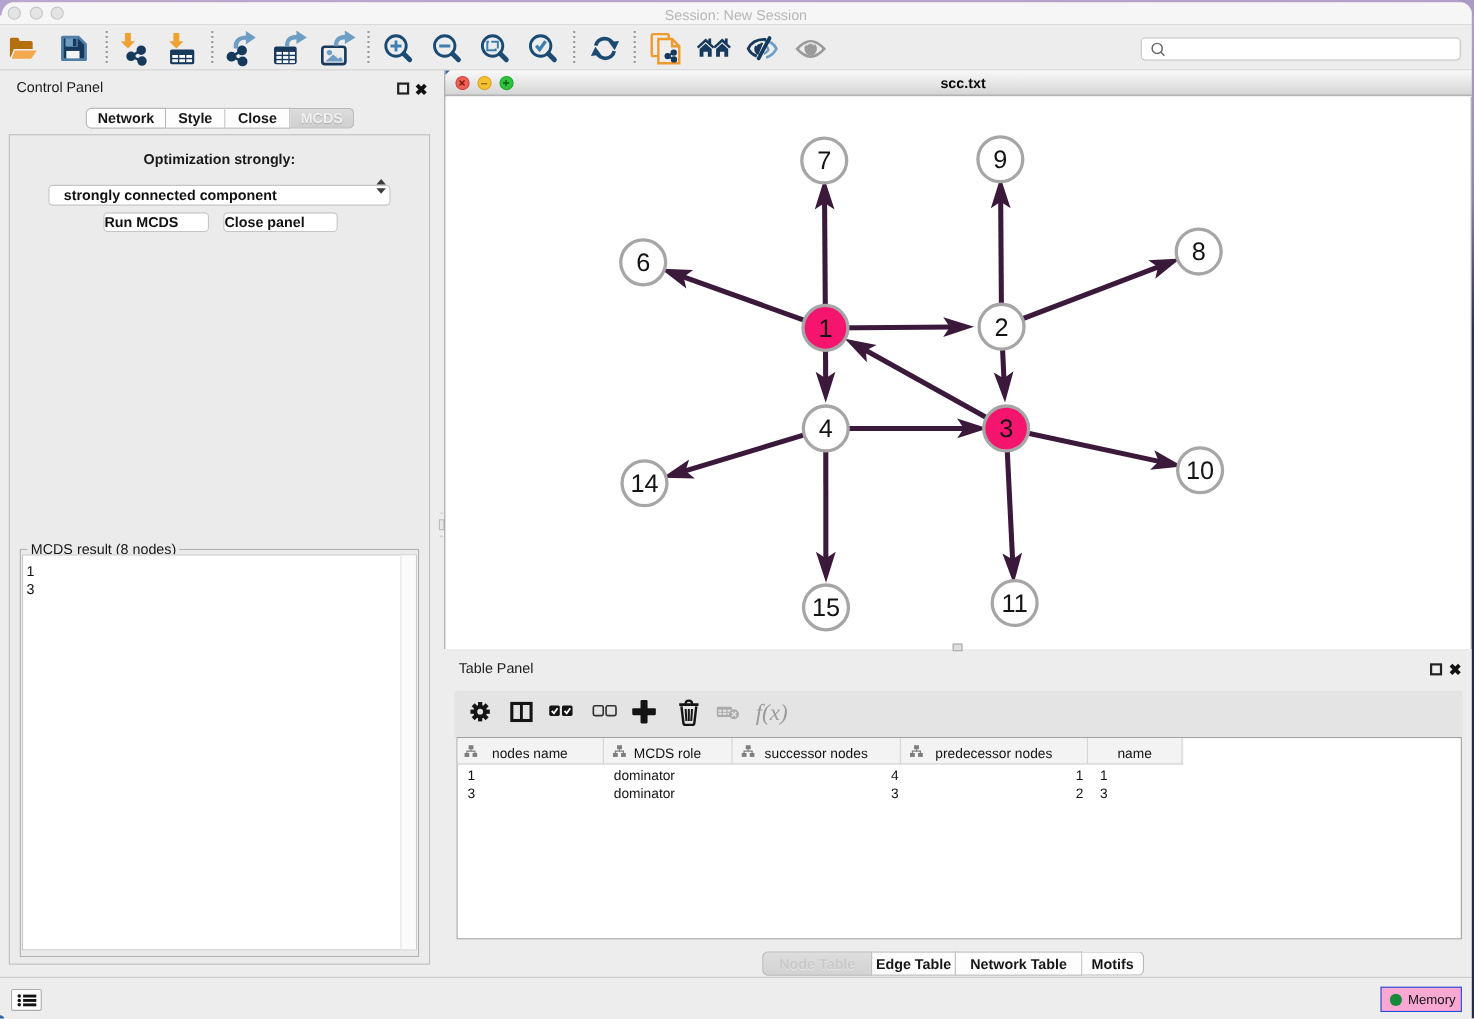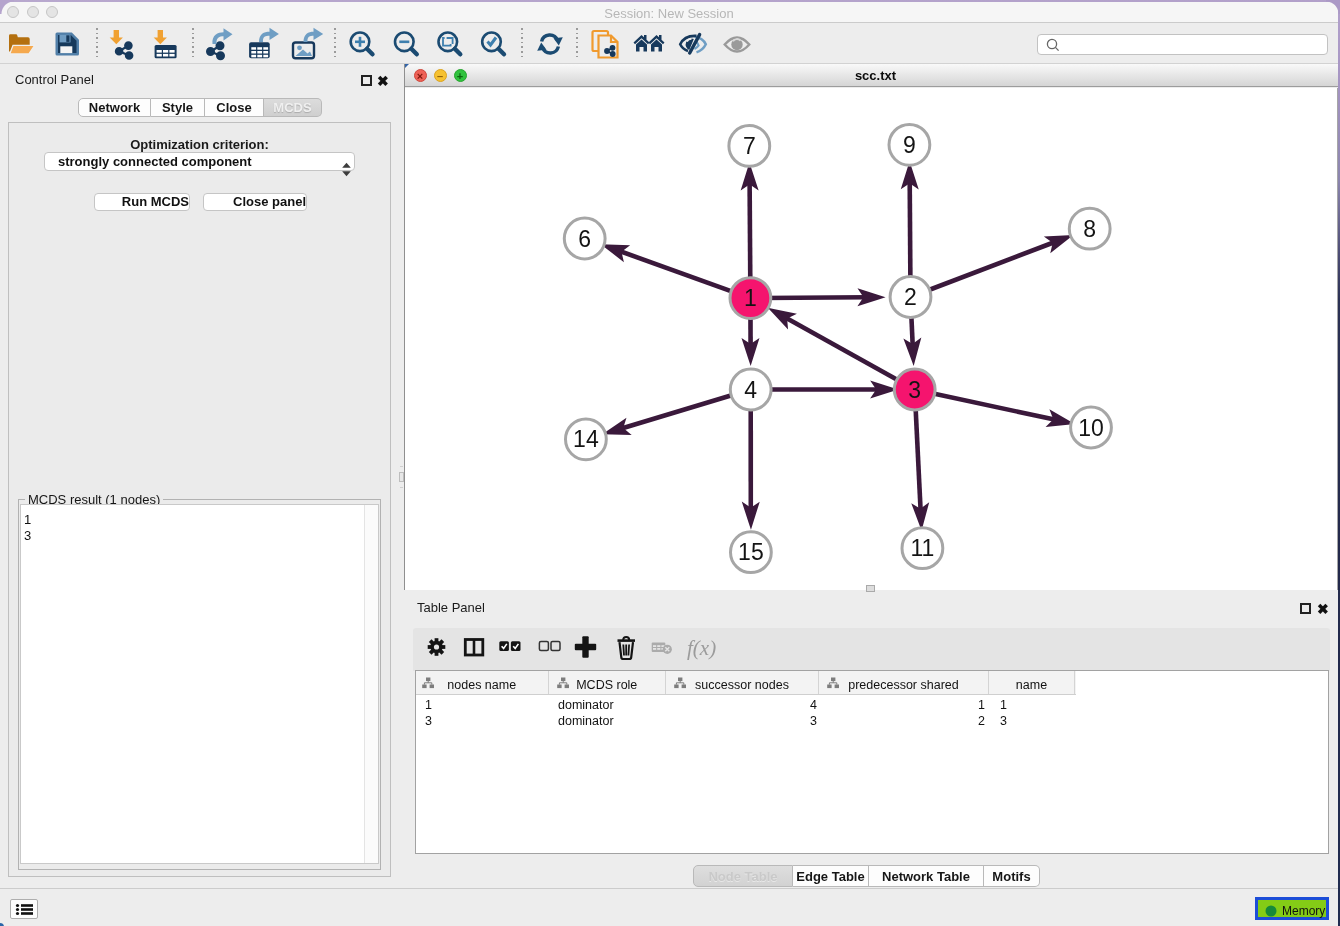--- a/index.html
+++ b/index.html
@@ -23,23 +23,23 @@
 .floatbtn{width:11px;height:11px;border:2px solid #222;background:transparent}
 .closex{font-size:14px;font-weight:bold;color:#111;line-height:12px}
 .tabbar{display:flex;font-size:13px;font-weight:bold}
 .tab{height:19px;line-height:18px;text-align:center;background:#fdfdfd;border:1px solid #b9b9b9;border-left:none;color:#161616}
 .tab.first{border-left:1px solid #b9b9b9;border-radius:5px 0 0 5px}
 .tab.last{border-radius:0 5px 5px 0}
 .tab.sel{background:linear-gradient(#dcdcdc,#cfcfcf);color:#f0f0f0;text-shadow:0 1px 1px #aaa}
 #cp-tabs{left:78px;top:98px}
 #cp-box{left:8px;top:122px;width:383px;height:755px;border:1px solid #bfbfbf;background:#ebebeb}
 #optlabel{left:0;top:137px;width:399px;text-align:center;font-size:13px;font-weight:bold;color:#1a1a1a}
-#dropdown{left:44px;top:152px;width:311px;height:19px;background:#fff;border:1px solid #c5c5c5;border-radius:4px;font-size:13px;font-weight:bold;color:#111;line-height:17px;padding-left:13px}
+#dropdown{left:44px;top:168px;width:311px;height:19px;background:#fff;border:1px solid #c5c5c5;border-radius:4px;font-size:13px;font-weight:bold;color:#111;line-height:17px;padding-left:13px}
 #dd-ch{left:341px;top:162px}
-.btn{position:absolute;height:18px;background:#fff;border:1px solid #c5c5c5;border-radius:4px;font-size:13px;font-weight:bold;color:#111;text-align:right;line-height:16px}
+.btn{position:absolute;height:18px;background:#fff;border:1px solid #c5c5c5;border-radius:4px;font-size:13px;font-weight:bold;color:#111;text-align:left;line-height:16px}
 #fieldset{left:18px;top:499px;width:363px;height:371px;border:1px solid #b2b2b2}
 #legend{left:25px;top:492px;background:#ebebeb;padding:0 3px;font-size:13px;color:#161616}
 #resultbox{left:20px;top:504px;width:359px;height:360px;background:#fff;border:1px solid #c9c9c9;font-size:13px;color:#111;line-height:16px;padding:7px 0 0 3px}
 #resultsb{left:364px;top:505px;width:14px;height:358px;background:#fbfbfb;border-left:1px solid #e4e4e4}
 
 #vsplit-h{left:399px;top:472px;width:5px;height:10px;background:#e7e7e7;border:1px solid #bdbdbd}
 .vtick{left:400px;width:3px;height:1px;background:#cfcfcf}
 
 #netwin{left:404px;top:64px;width:934px;height:526px;border-left:1px solid #8f8f8f}
 #nettitle{position:absolute;left:0;top:0;width:933px;height:23px;background:linear-gradient(#f9f9f9,#d5d5d5);border-bottom:1px solid #9c9c9c}
@@ -55,21 +55,21 @@
 #tp-header{position:absolute;left:0;top:0;width:660px;height:24px;background:#f3f3f3;border-bottom:1px solid #cfcfcf;font-size:12.5px;color:#131313}
 .hcol{position:absolute;top:0;height:23px;border-right:1px solid #d4d4d4;text-align:center;line-height:28px}
 .hicon{position:absolute;top:6px}
 .cell{position:absolute;font-size:12.5px;color:#131313}
 #tp-tabs{left:693px;top:865px}
 #tp-tabs .tab{height:22px;line-height:21px}
 #tp-tabs .sel{color:#c9c9c9;text-shadow:0 1px 0 #e8e8e8;background:linear-gradient(#dedede,#d2d2d2)}
 
 #statusbar{left:0;top:888px;width:1338px;height:38px;background:#ededed;border-top:1px solid #cccccc}
 #listbtn{left:10px;top:899px;width:28px;height:20px;background:#fdfdfd;border:1px solid #aeaeae;border-radius:2px}
-#membtn{left:1255px;top:897px;width:74px;height:23px;background:#84cc16;border:3px solid #1d4ed8;font-size:12px;color:#111}
+#membtn{left:1255px;top:897px;width:74px;height:23px;background:#f9a8d4;border:1px solid #1d4ed8;font-size:12px;color:#111}
 </style></head>
 <body>
 
 <div class="abs" id="titlebar">
   <div class="tl" style="left:7px"></div>
     <div class="tl" style="left:26.5px"></div>
     <div class="tl" style="left:46px"></div>
 </div>
 <div class="abs" id="apptitle">Session: New Session</div>
 <div class="abs" id="toolbar"></div>
@@ -220,30 +220,30 @@
 <div class="abs" id="cp-title">Control Panel</div>
 <div class="abs floatbtn" style="left:361px;top:75px"></div>
 <div class="abs closex" style="left:377px;top:75px">✖</div>
 <div class="abs tabbar" id="cp-tabs">
   <div class="tab first" style="width:73px">Network</div>
   <div class="tab" style="width:54px">Style</div>
   <div class="tab" style="width:59px">Close</div>
   <div class="tab last sel" style="width:58px">MCDS</div>
 </div>
 <div class="abs" id="cp-box"></div>
-<div class="abs" id="optlabel">Optimization criterion:</div>
+<div class="abs" id="optlabel">Optimization strongly:</div>
 <div class="abs" id="dropdown">strongly connected component</div>
 <svg class="abs" id="dd-ch" width="11" height="15">
     <polygon points="1.2,5.8 5.5,0.8 9.8,5.8" fill="#3c3c3c"></polygon>
     <polygon points="1.2,9.2 5.5,14.2 9.8,9.2" fill="#3c3c3c"></polygon>
   </svg>
 <div class="btn" style="left:94px;top:193px;width:96px">Run MCDS</div>
 <div class="btn" style="left:203px;top:193px;width:104px">Close panel</div>
 <div class="abs" id="fieldset"></div>
-<div class="abs" id="legend">MCDS result (1 nodes)</div>
+<div class="abs" id="legend">MCDS result (8 nodes)</div>
 <div class="abs" id="resultbox">1<br>3</div>
 <div class="abs" id="resultsb"></div>
 <div class="abs vtick" style="top:466px"></div>
 <div class="abs" id="vsplit-h"></div>
 <div class="abs vtick" style="top:487px"></div>
 
 <div class="abs" id="netwin">
   <div id="nettitle">
     <div id="bluecorner"></div>
     <div class="light" style="left:8.5px;background:#ee6156;border:1px solid #ce473d;color:#7e150c">×</div>
@@ -376,21 +376,21 @@
   <path d="M252.3,19.3 L256.3,23.3 M256.3,19.3 L252.3,23.3" stroke="#e4e4e4" stroke-width="1.4"></path>
  </g>
 
  <text x="274" y="26.5" font-family="'Liberation Serif',serif" font-style="italic" font-size="21" fill="#9b9b9b">f(x)</text>
 </svg>
 <div class="abs" id="tp-table">
   <div id="tp-header">
     <div class="hcol" style="left:0;width:132.5px">nodes name</div>
     <div class="hcol" style="left:132.5px;width:117.5px">MCDS role</div>
     <div class="hcol" style="left:250px;width:153px">successor nodes</div>
-    <div class="hcol" style="left:403px;width:170px">predecessor shared</div>
+    <div class="hcol" style="left:403px;width:170px">predecessor nodes</div>
     <div class="hcol" style="left:573px;width:86px">name</div>
     <svg class="hicon" style="left:6px" width="12" height="12">
         <g fill="#7d7d7d">
           <rect x="4" y="0.5" width="4.4" height="3.6"></rect>
           <rect x="0.2" y="7.5" width="4.4" height="3.6"></rect>
           <rect x="7.6" y="7.5" width="4.4" height="3.6"></rect>
           <path d="M6.2,4 L6.2,5.8 M2.4,7.6 L2.4,5.8 L9.8,5.8 L9.8,7.6" stroke="#7d7d7d" fill="none" stroke-width="1"></path>
         </g>
       </svg>
     <svg class="hicon" style="left:141px" width="12" height="12">

